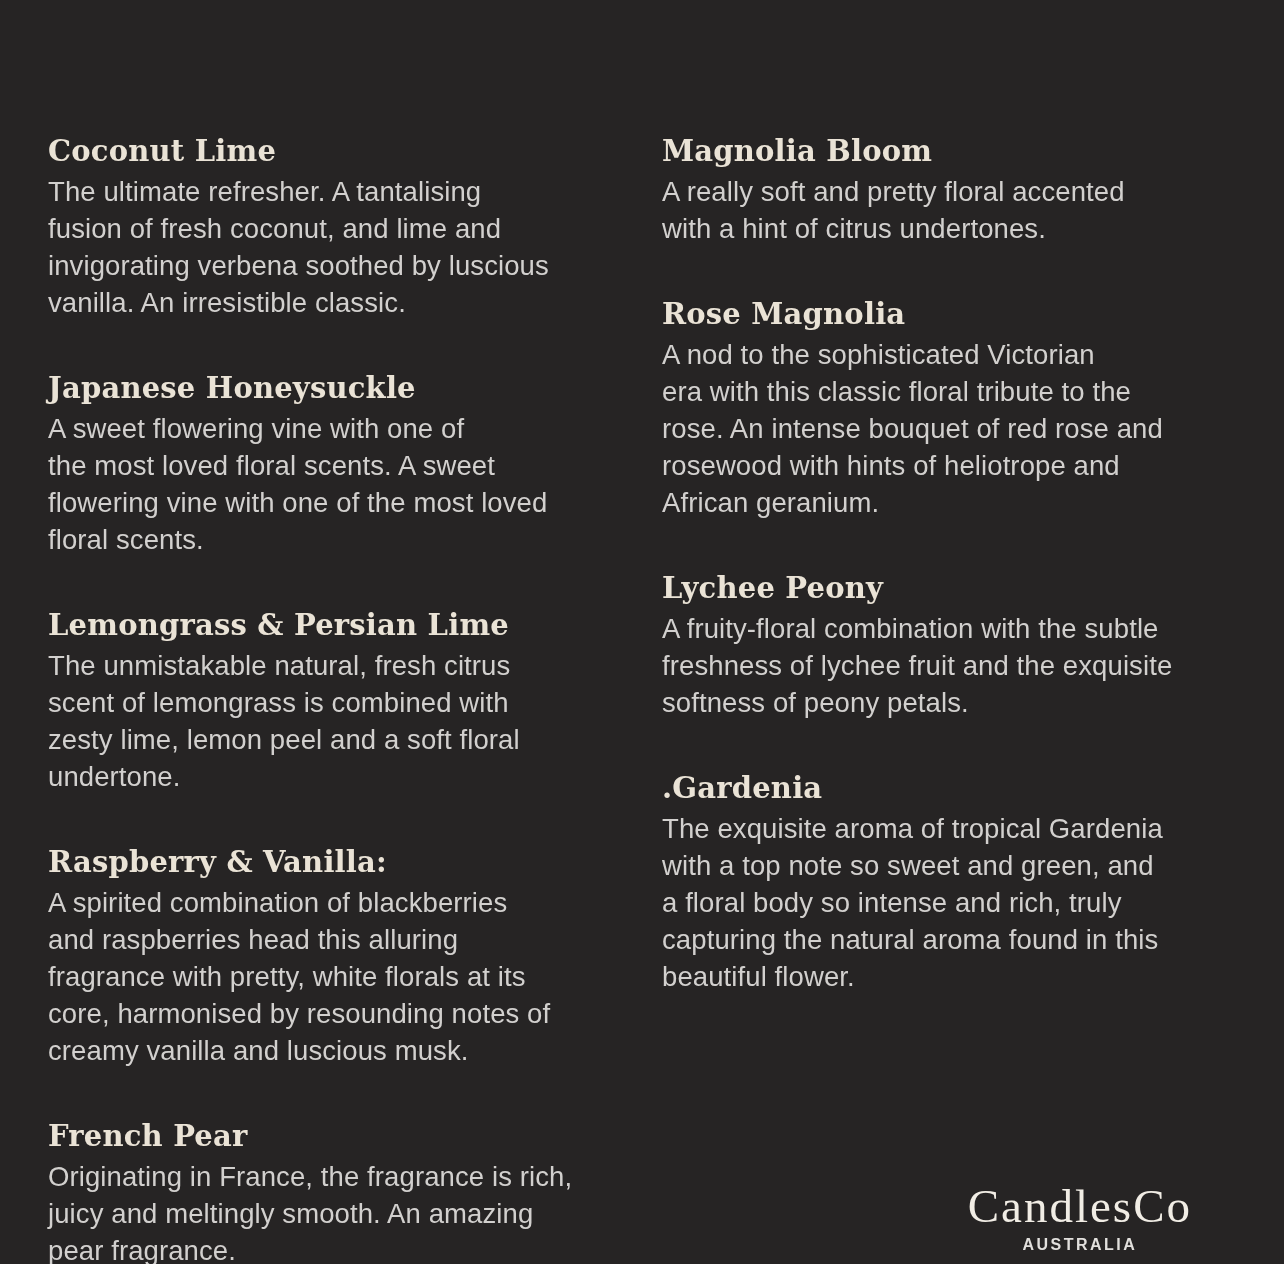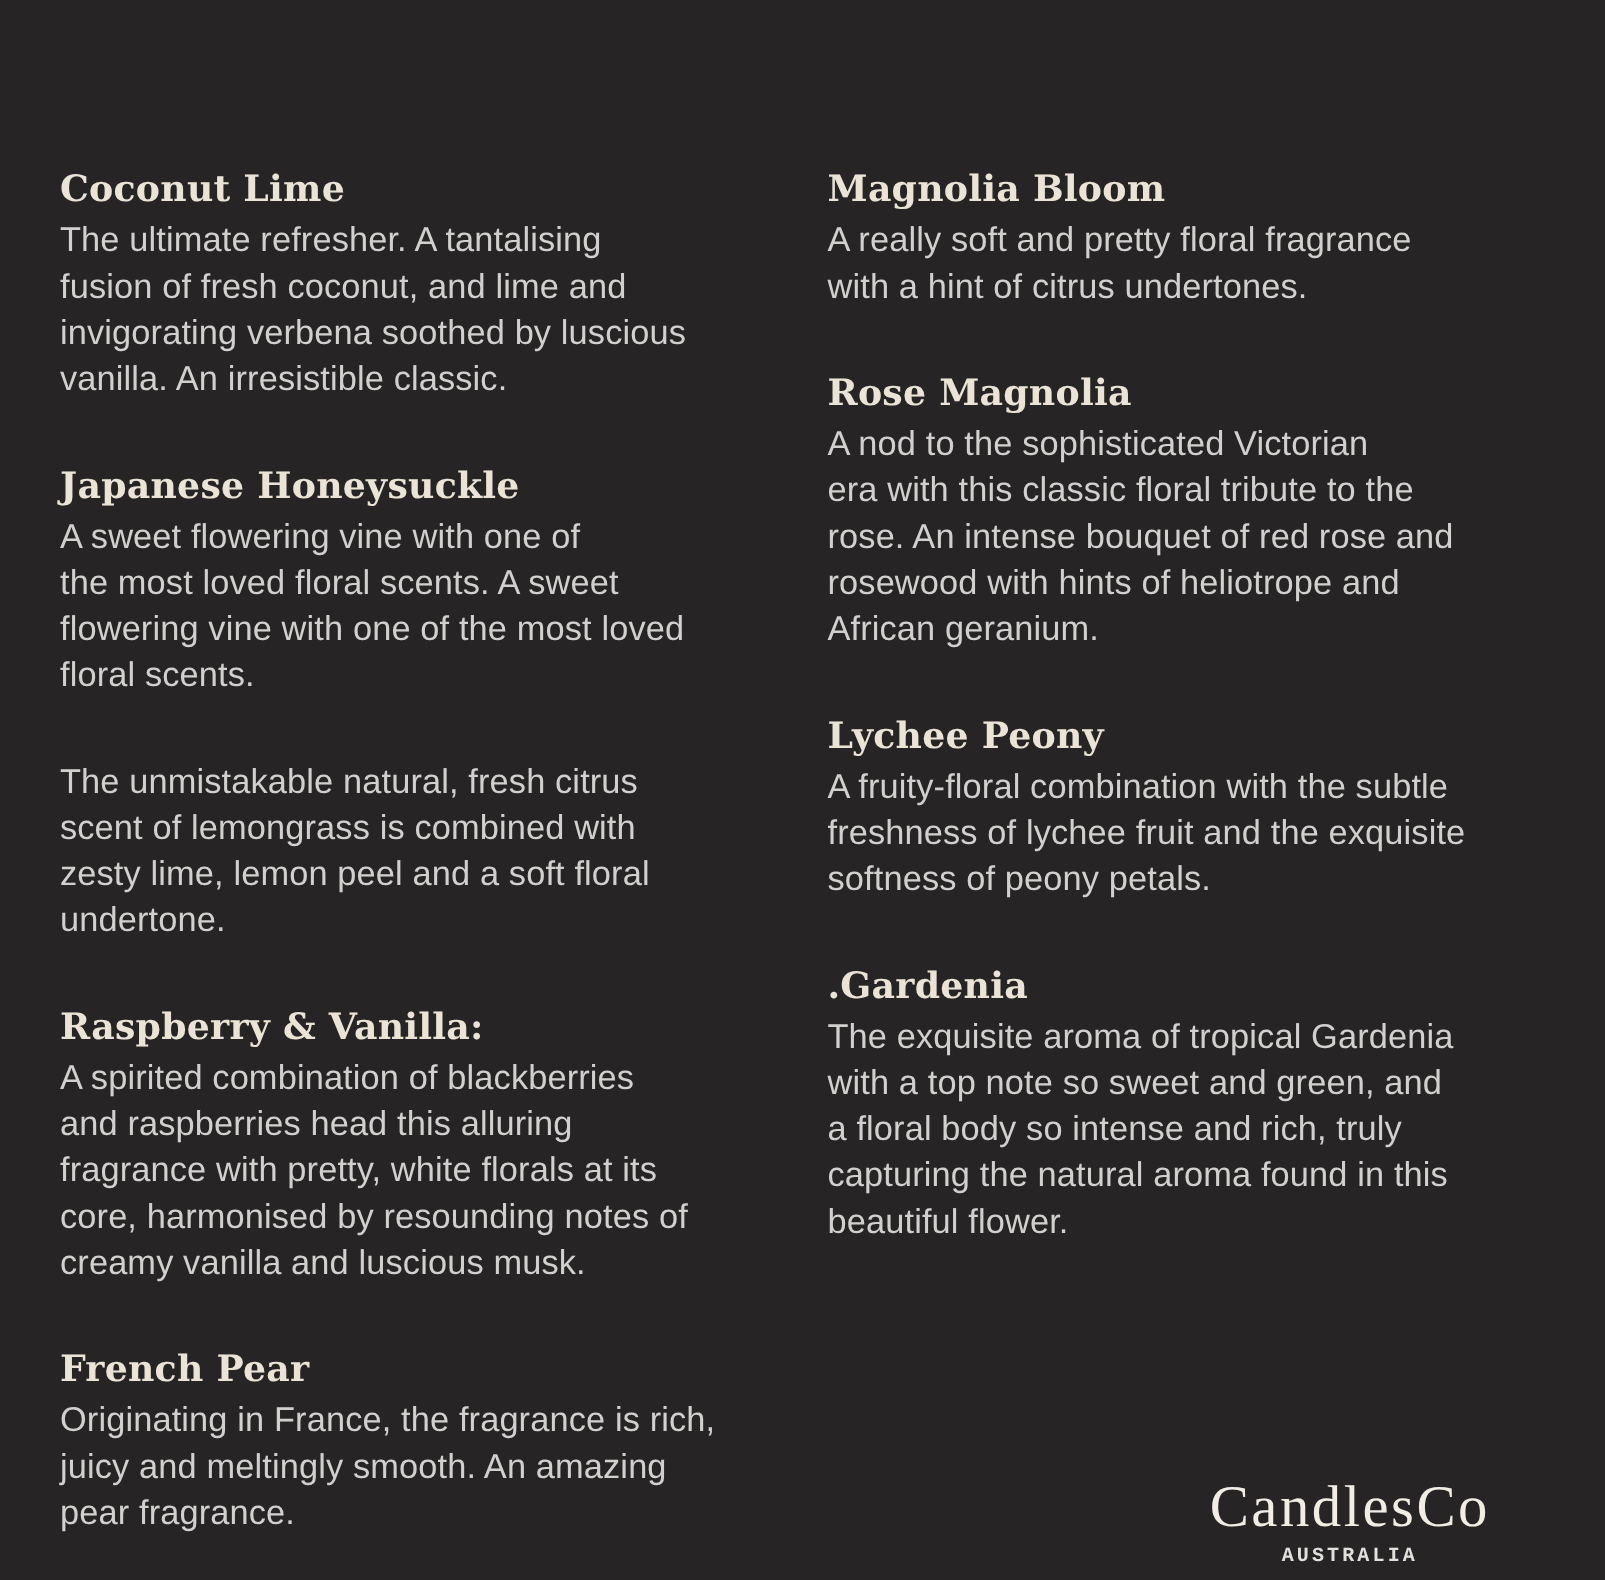--- a/index.html
+++ b/index.html
@@ -51,21 +51,21 @@
   }
   .brand-wordmark {
     font-family: "Liberation Serif", "DejaVu Serif", serif;
     font-weight: 400;
     font-size: 47px;
     line-height: 52px;
     letter-spacing: 2px;
     color: #f1ede5;
   }
   .brand-country {
-    font-family: Liberation Mono, monospace;
+    font-family: Liberation Sans, sans-serif;
     font-weight: 700;
     font-size: 16px;
     line-height: 22px;
     letter-spacing: 2.5px;
     color: #e2e0dd;
     margin-top: 2px;
   }
 </style>
 </head>
 <body>
@@ -81,20 +81,21 @@
 vanilla. An irresistible classic.</p>
     </div>
     <div class="fragrance-section">
       <h2 class="fragrance-title">Japanese Honeysuckle</h2>
       <p class="fragrance-description">A sweet flowering vine with one of
 the most loved floral scents. A sweet
 flowering vine with one of the most loved
 floral scents.</p>
     </div>
     <div class="fragrance-section">
+      <h2 class="fragrance-title">Lemongrass &amp; Persian Lime</h2>
       <p class="fragrance-description">The unmistakable natural, fresh citrus
 scent of lemongrass is combined with
 zesty lime, lemon peel and a soft floral
 undertone.</p>
     </div>
     <div class="fragrance-section">
       <h2 class="fragrance-title">Raspberry &amp; Vanilla:</h2>
       <p class="fragrance-description">A spirited combination of blackberries
 and raspberries head this alluring
 fragrance with pretty, white florals at its
@@ -105,21 +106,21 @@
       <h2 class="fragrance-title">French Pear</h2>
       <p class="fragrance-description">Originating in France, the fragrance is rich,
 juicy and meltingly smooth. An amazing
 pear fragrance.</p>
     </div>
   </div>
 
   <div class="column">
     <div class="fragrance-section">
       <h2 class="fragrance-title">Magnolia Bloom</h2>
-      <p class="fragrance-description">A really soft and pretty floral fragrance
+      <p class="fragrance-description">A really soft and pretty floral accented
 with a hint of citrus undertones.</p>
     </div>
     <div class="fragrance-section">
       <h2 class="fragrance-title">Rose Magnolia</h2>
       <p class="fragrance-description">A nod to the sophisticated Victorian
 era with this classic floral tribute to the
 rose. An intense bouquet of red rose and
 rosewood with hints of heliotrope and
 African geranium.</p>
     </div>

